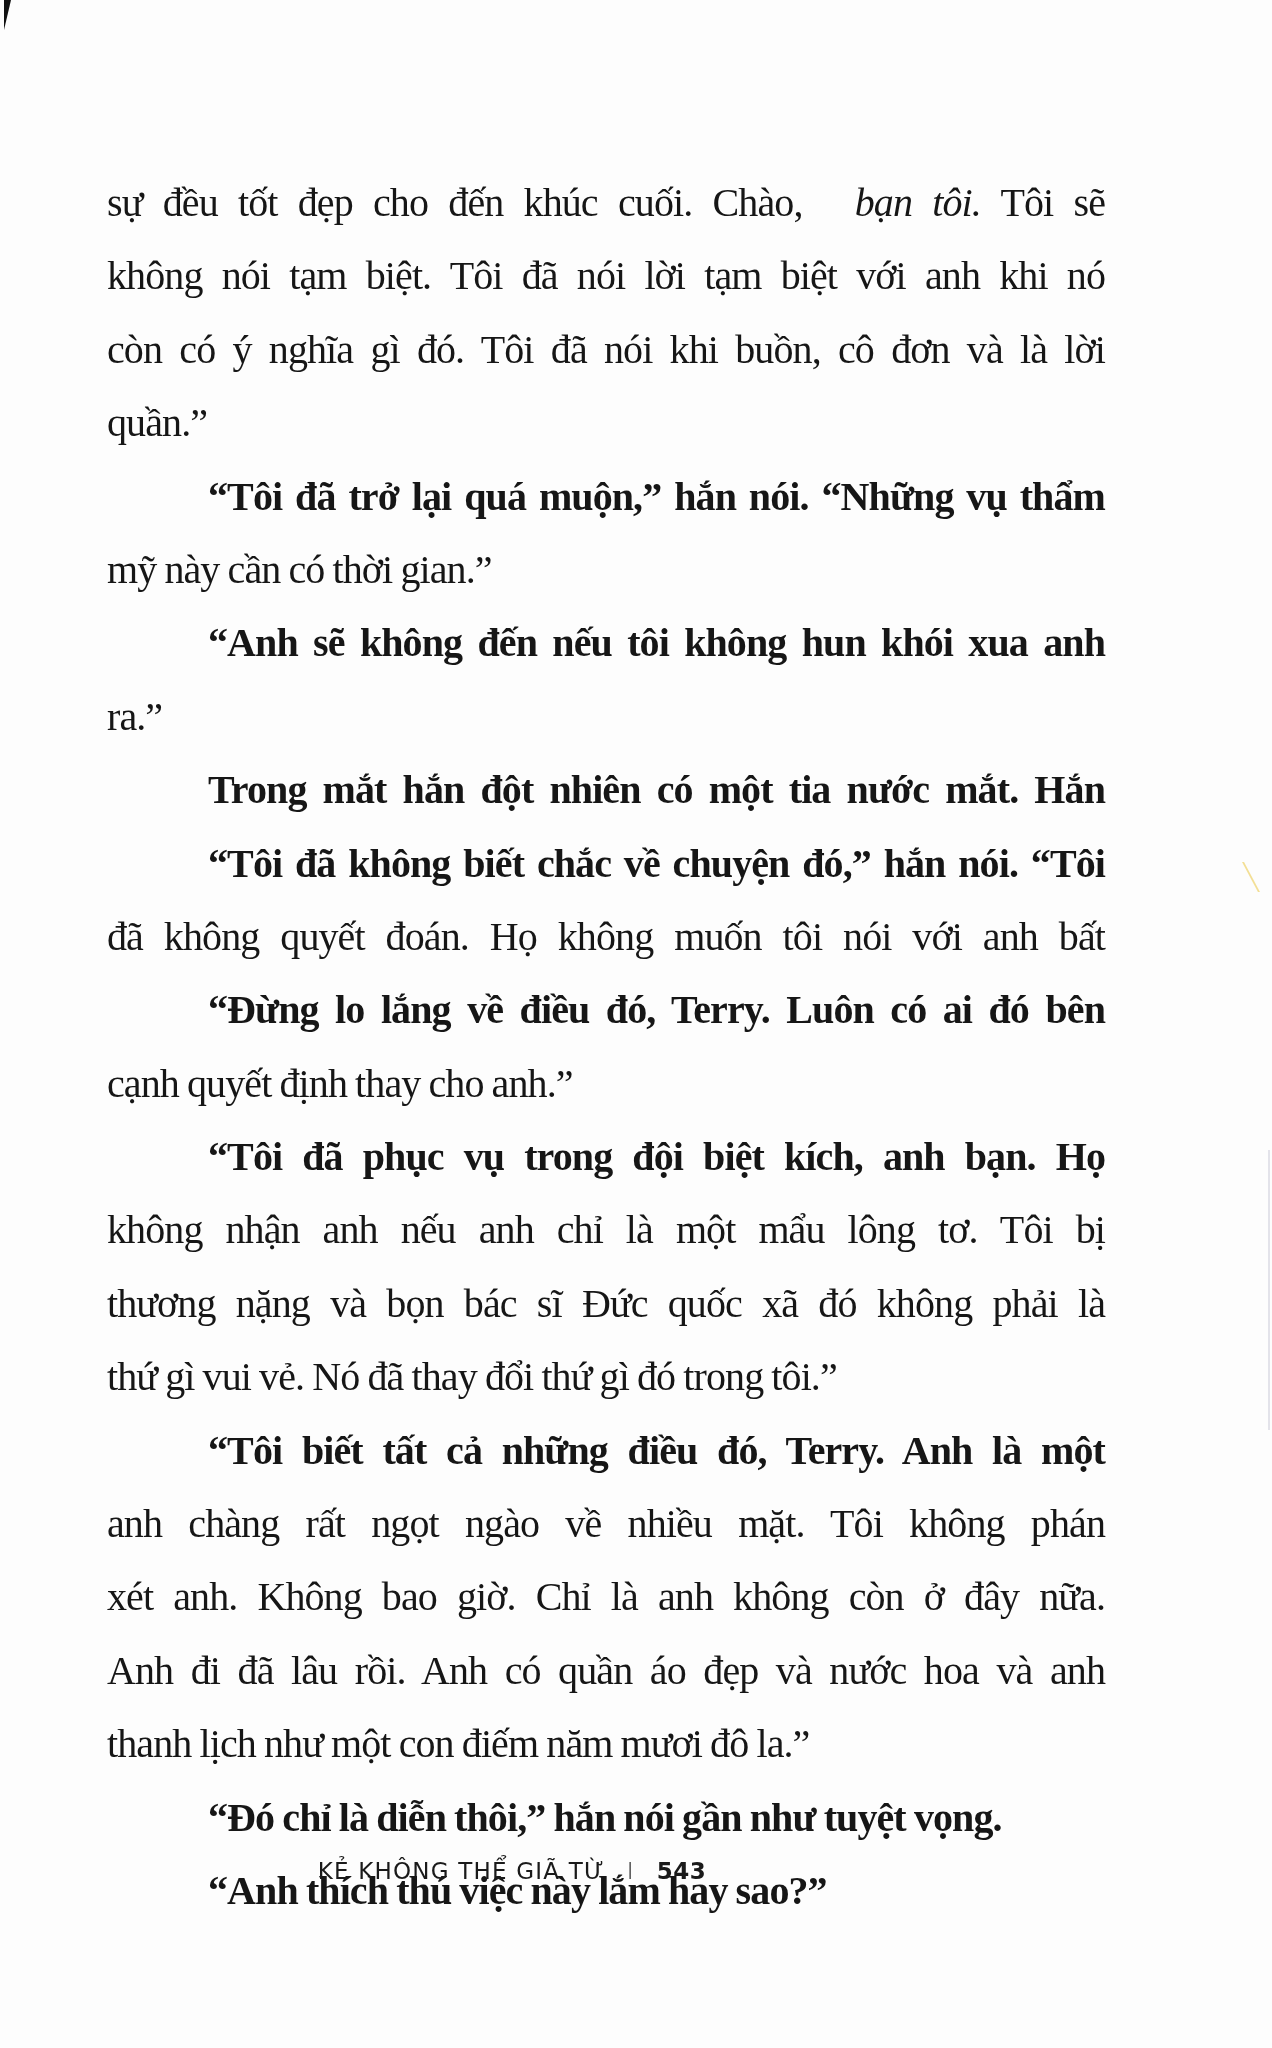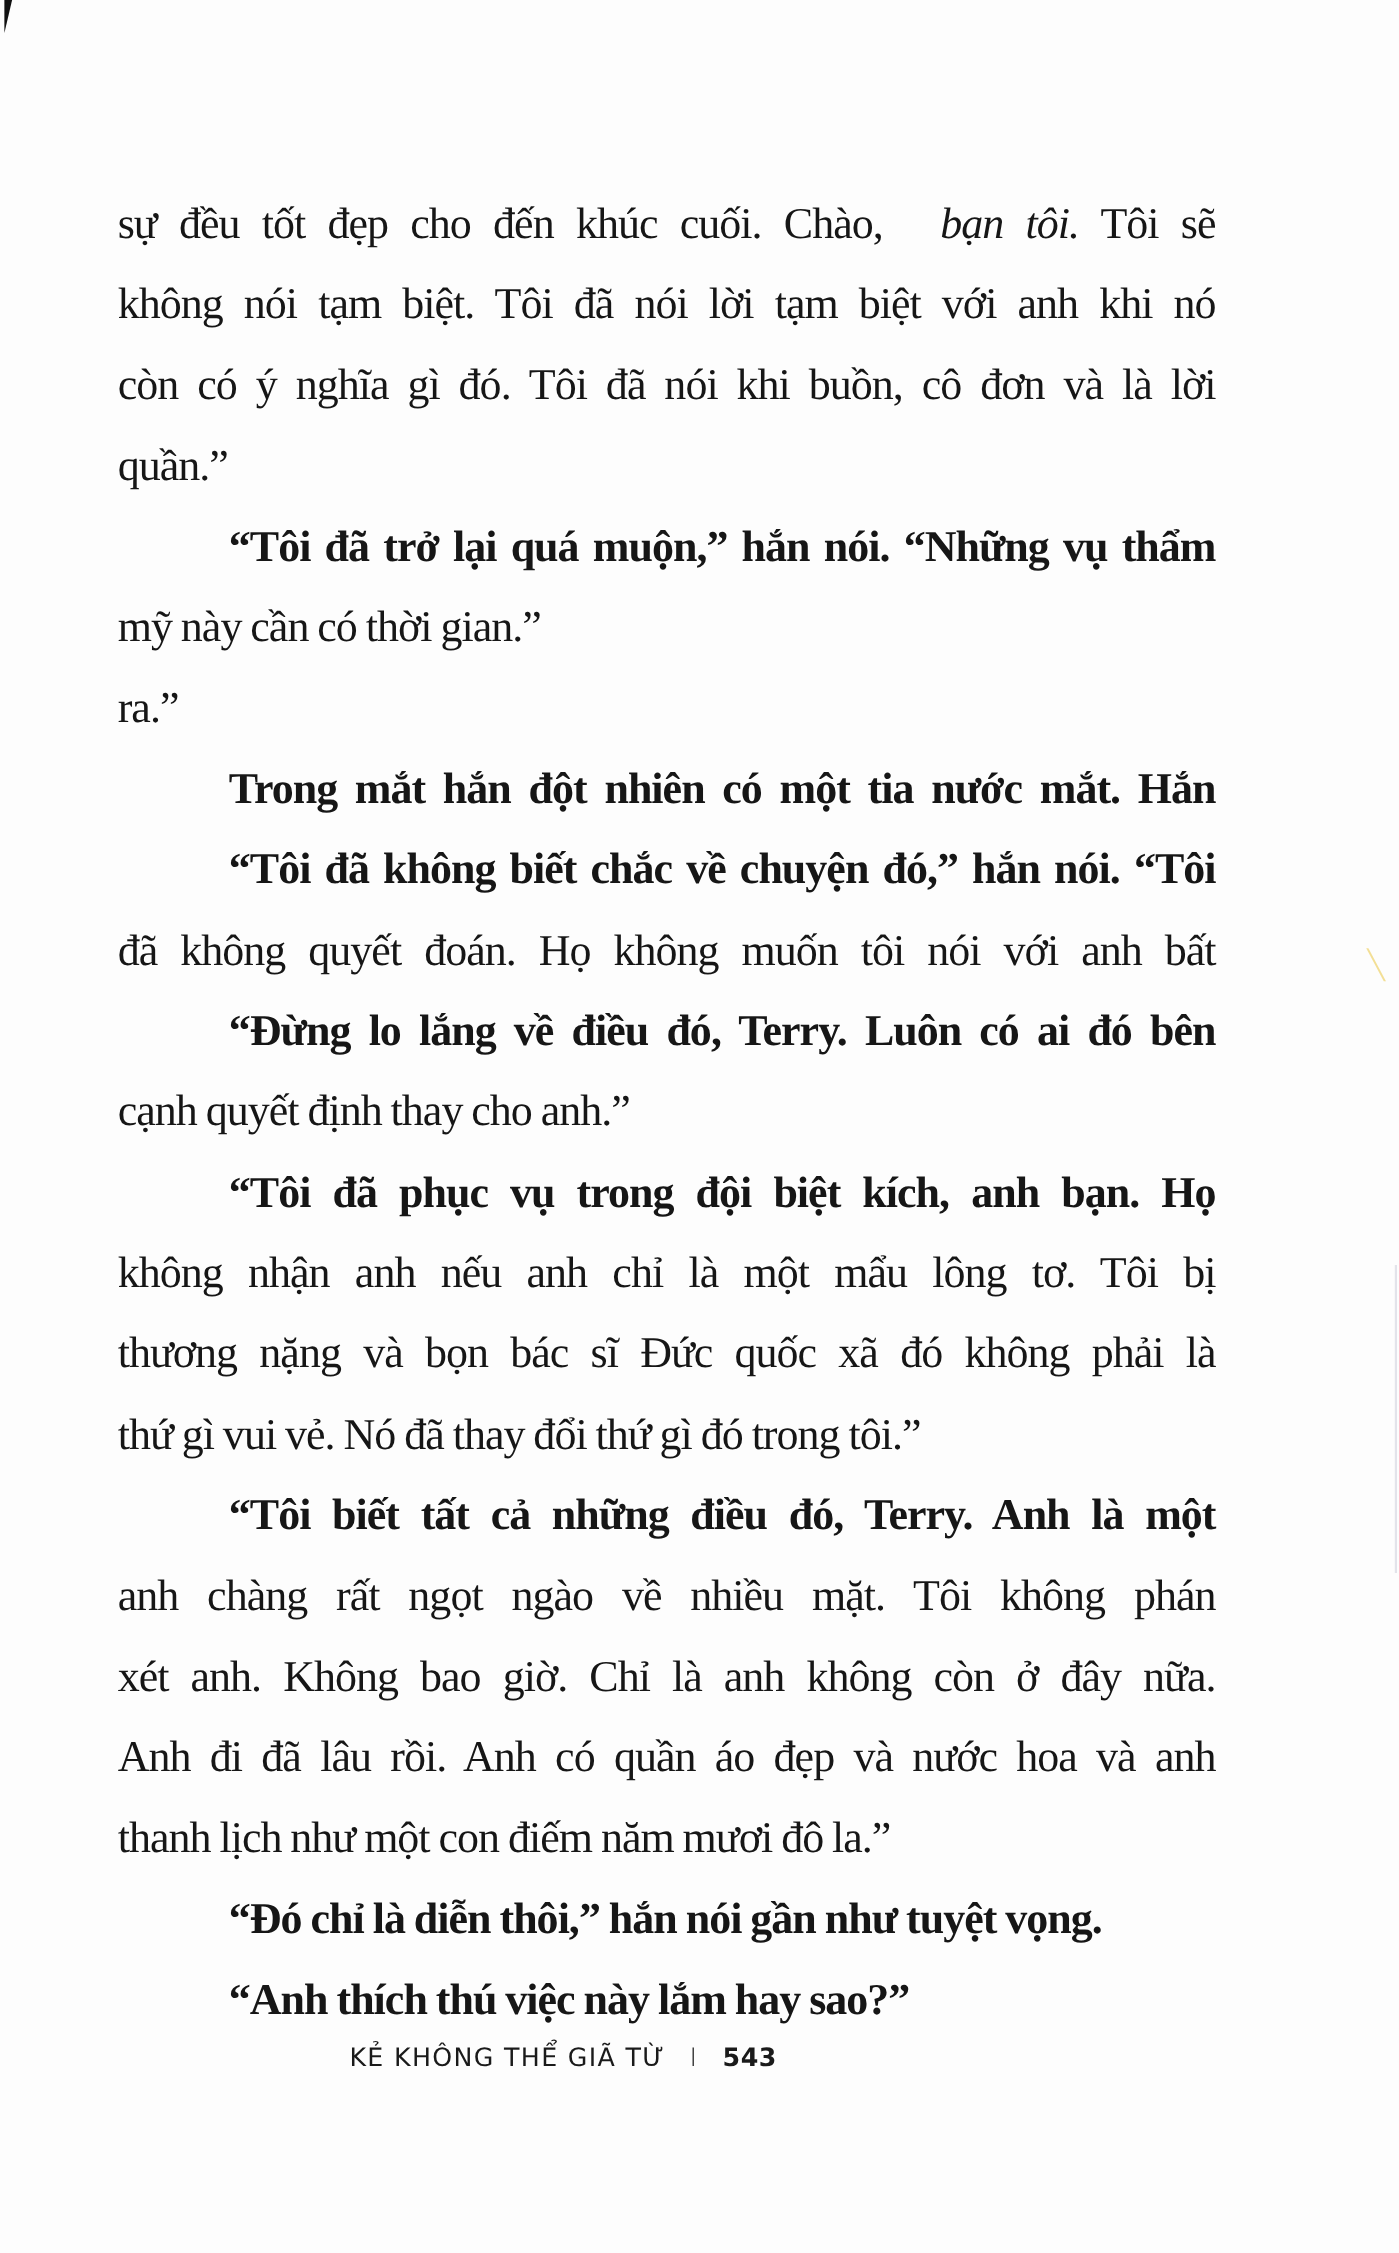--- a/index.html
+++ b/index.html
@@ -41,20 +41,21 @@
 <div class="edge-mark"></div>
 <div class="edge-line"></div>
 
 <div class="page-body">
   <div class="line"><span>sự đều tốt đẹp cho đến khúc cuối. Chào, </span><em>bạn tôi.</em><span> Tôi sẽ</span></div>
   <div class="line">không nói tạm biệt. Tôi đã nói lời tạm biệt với anh khi nó</div>
   <div class="line">còn có ý nghĩa gì đó. Tôi đã nói khi buồn, cô đơn và là lời</div>
   <div class="line last">quần.”</div>
   <div class="line indent">“Tôi đã trở lại quá muộn,” hắn nói. “Những vụ thẩm</div>
   <div class="line last">mỹ này cần có thời gian.”</div>
+  <div class="line indent">“Anh sẽ không đến nếu tôi không hun khói xua anh</div>
   <div class="line last">ra.”</div>
   <div class="line indent">Trong mắt hắn đột nhiên có một tia nước mắt. Hắn</div>
   <div class="line indent">“Tôi đã không biết chắc về chuyện đó,” hắn nói. “Tôi</div>
   <div class="line">đã không quyết đoán. Họ không muốn tôi nói với anh bất</div>
   <div class="line indent">“Đừng lo lắng về điều đó, Terry. Luôn có ai đó bên</div>
   <div class="line last">cạnh quyết định thay cho anh.”</div>
   <div class="line indent">“Tôi đã phục vụ trong đội biệt kích, anh bạn. Họ</div>
   <div class="line">không nhận anh nếu anh chỉ là một mẩu lông tơ. Tôi bị</div>
   <div class="line">thương nặng và bọn bác sĩ Đức quốc xã đó không phải là</div>
   <div class="line last">thứ gì vui vẻ. Nó đã thay đổi thứ gì đó trong tôi.”</div>

